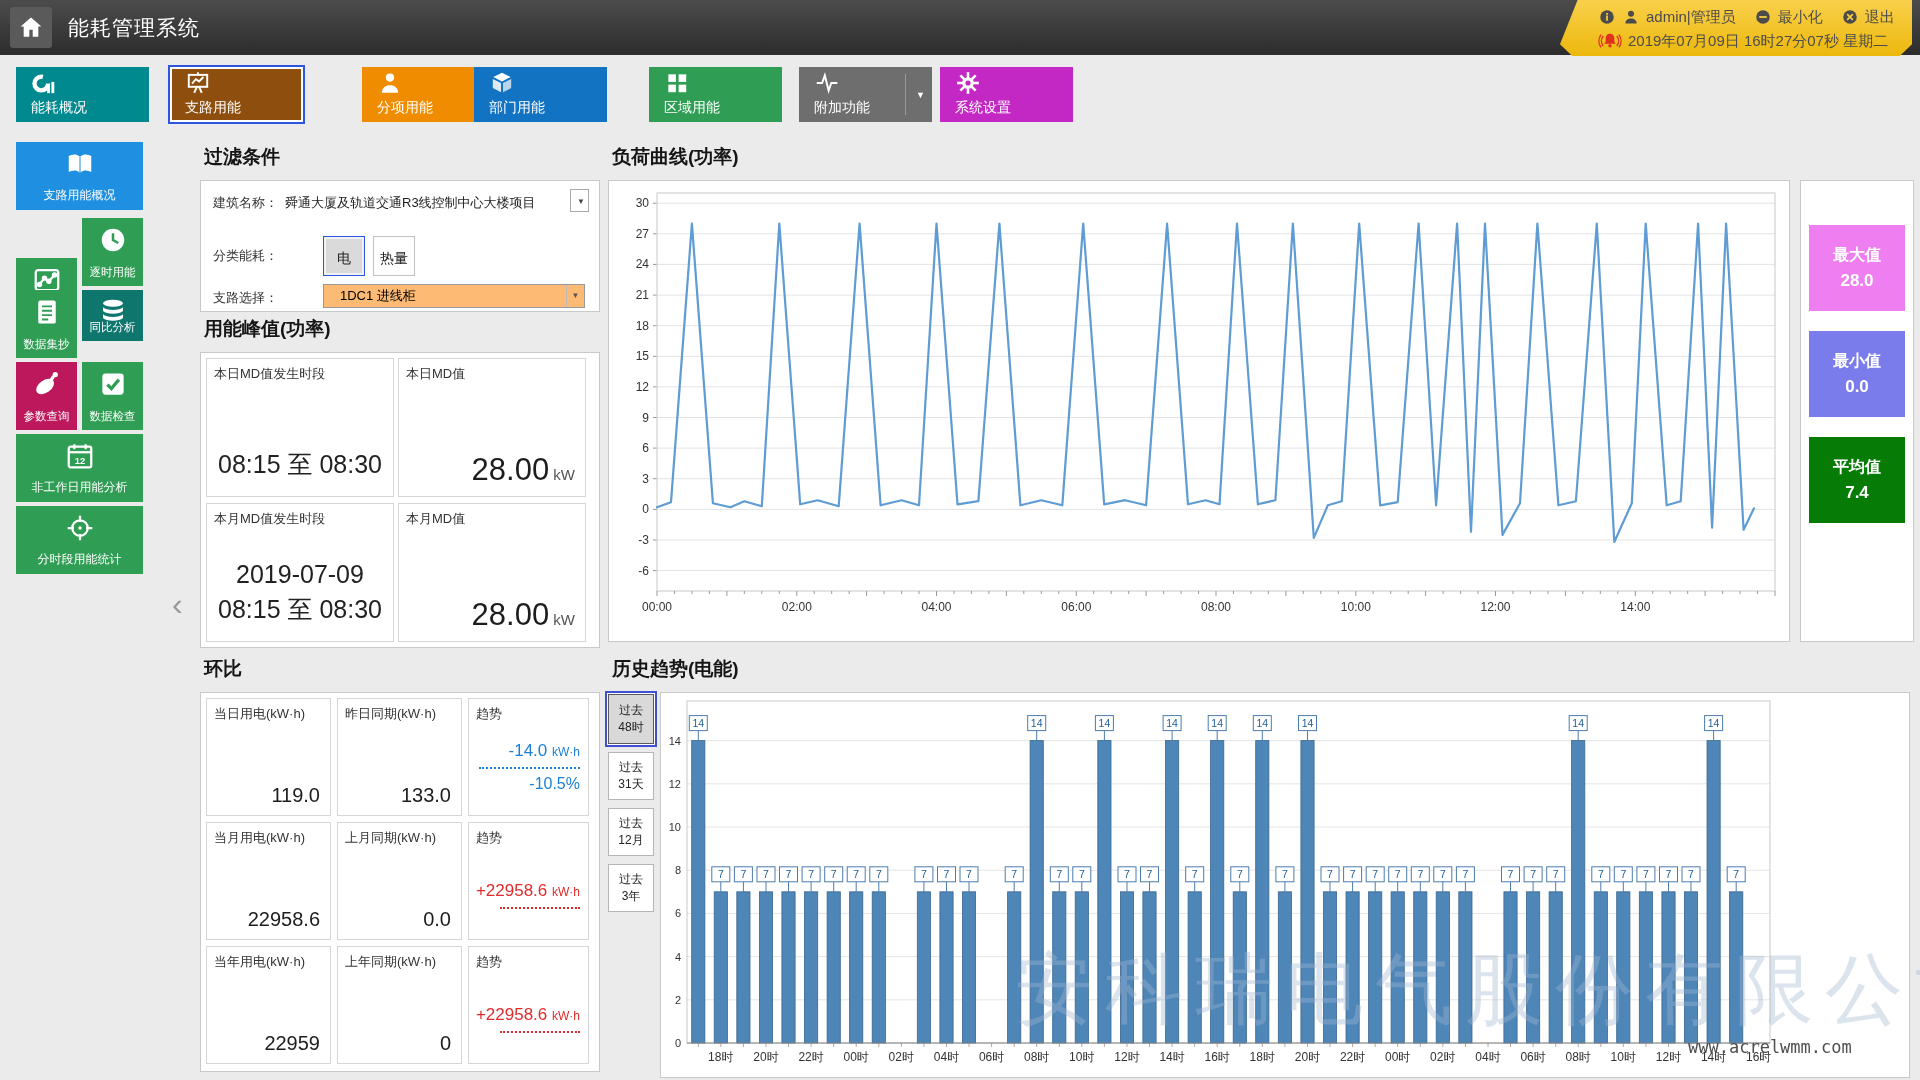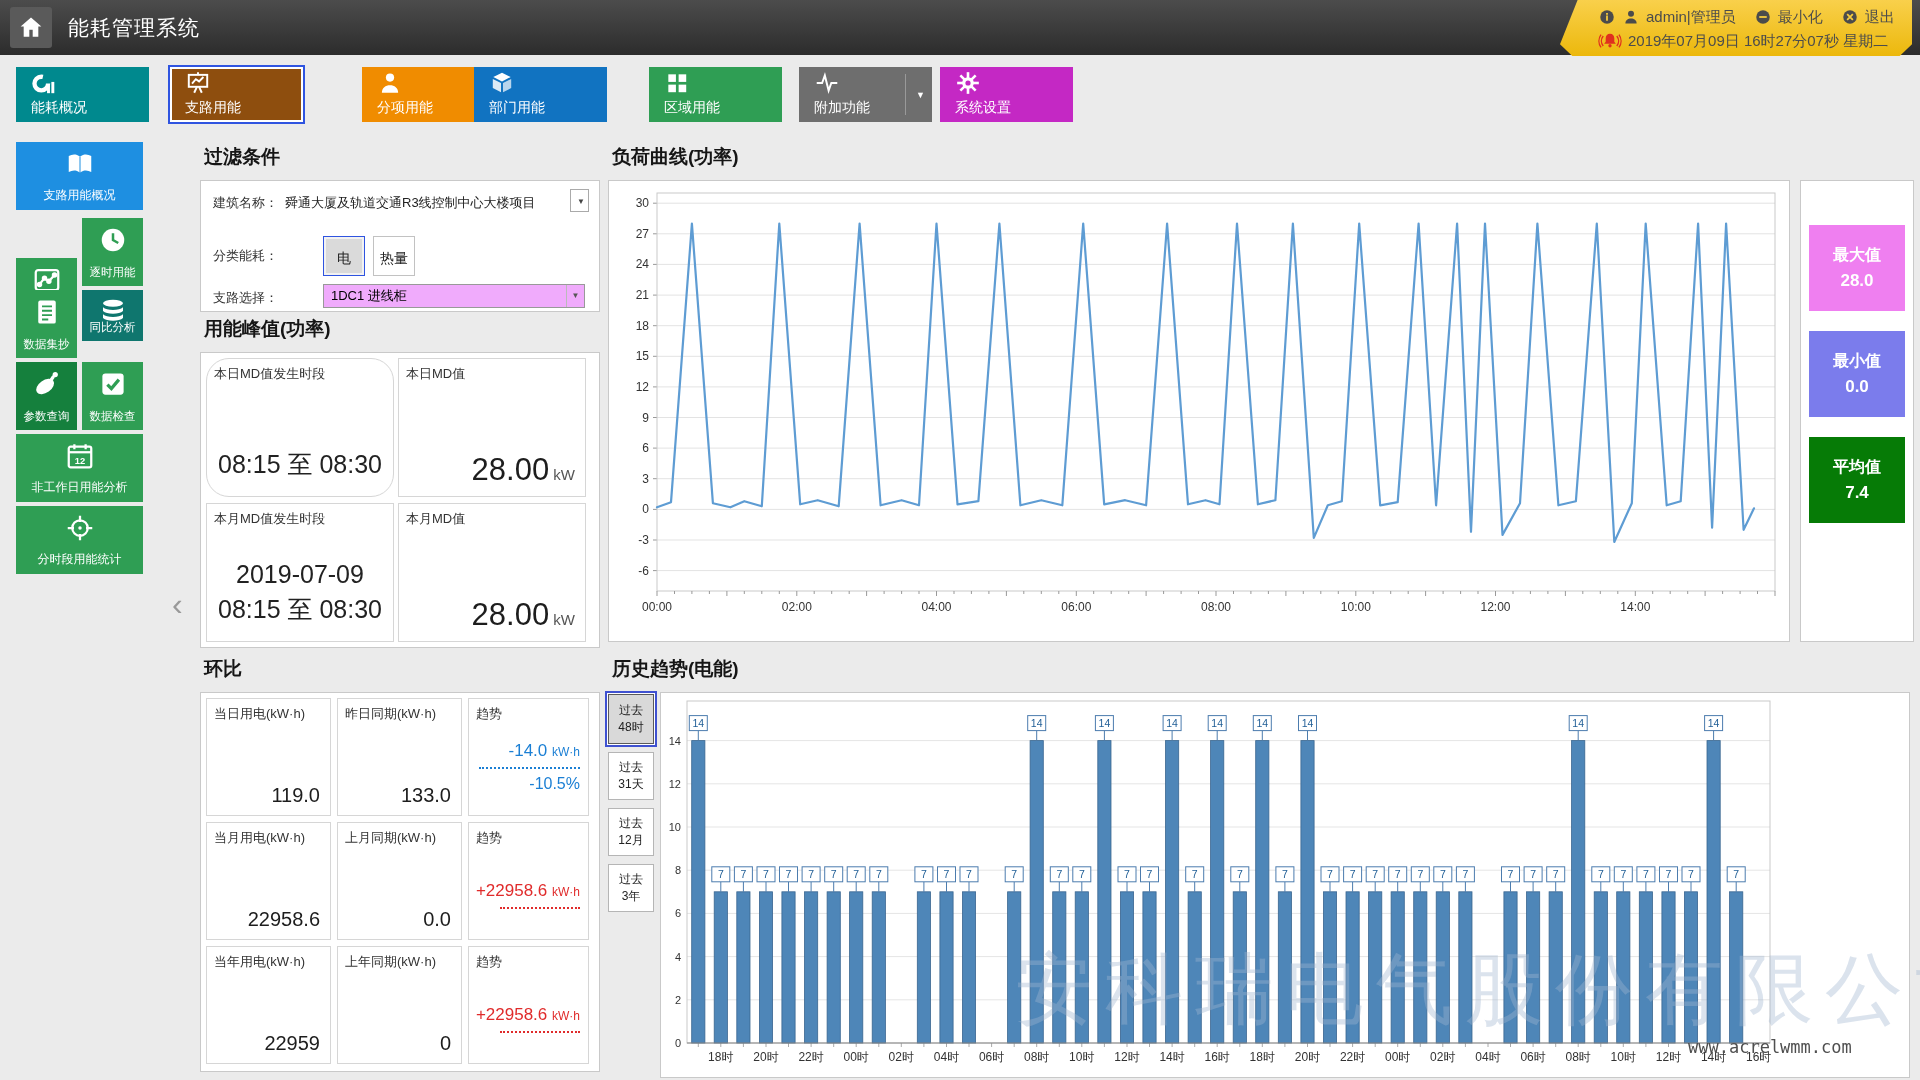--- a/index.html
+++ b/index.html
@@ -39,21 +39,21 @@
   .peak .cvalue{font-size:31px;}
   .unit{font-size:15px;color:#555;}
   .time-lines{position:absolute;left:0;right:0;bottom:14px;text-align:center;font-size:25px;color:#222;line-height:1.4;}
 
   
   .flabel{position:absolute;font-size:13px;color:#333;}
   .fvalue{position:absolute;font-size:13px;color:#222;}
   .dd-btn{position:absolute;width:19px;height:23px;border:1px solid #aaa;background:#fff;font-size:8px;color:#444;text-align:center;line-height:21px;cursor:pointer;}
   .opt-btn{position:absolute;width:42px;height:40px;border:1px solid #c2c2c2;background:#fff;font-size:14px;color:#222;text-align:center;line-height:40px;cursor:pointer;box-sizing:border-box;}
   .opt-btn.sel{background:#dadada;border:1px solid #2F54E0;box-shadow:inset 0 0 0 2px #f2f2f2;}
-  .select{position:absolute;border:1px solid #999;background:#f0abfc;font-size:13px;line-height:22px;padding-left:7px;box-sizing:border-box;cursor:pointer;}
+  .select{position:absolute;border:1px solid #999;background:#fdba74;font-size:13px;line-height:22px;padding-left:16px;box-sizing:border-box;cursor:pointer;}
   .select .chev{position:absolute;right:0;top:0;bottom:0;width:17px;border-left:1px solid #bbb;text-align:center;font-size:8px;color:#555;}
 
   
   .trend-val{position:absolute;right:8px;font-size:17px;}
   .trend-unit{font-size:12px;}
   .dotline{position:absolute;border-top:2px dotted;}
   .trend-pct{position:absolute;right:8px;font-size:16px;}
 
   
   .statbox{position:absolute;color:#fff;font-weight:bold;text-align:center;display:flex;flex-direction:column;justify-content:center;gap:5px;font-size:16px;}
@@ -140,21 +140,21 @@
     <span class="flabel" style="left:12px;top:108px">支路选择：</span>
     <div class="select" style="left:122px;top:103px;width:262px;height:24px">
       <span>1DC1 进线柜</span>
       <span class="chev">▼</span>
     </div>
   <button class="opt-btn sel" style="left: 122px; top: 55px;">电</button>
       <button class="opt-btn" style="left: 172px; top: 55px;">热量</button>
     </div>
 
   <div class="panel" style="left:200px;top:352px;width:400px;height:296px">
-      <div class="card peak" style="left: 5px; top: 5px; width: 188px; height: 139px; border-radius: 23px;">
+      <div class="card peak" style="left: 5px; top: 5px; width: 188px; height: 139px;">
         <div class="clabel">本日MD值发生时段</div>
         <div class="time-lines">
           <div>08:15 至 08:30</div>
         </div>
       </div>
       <div class="card peak" style="left: 197px; top: 5px; width: 188px; height: 139px;">
         <div class="clabel">本日MD值</div>
         <div class="cvalue">28.00<span class="unit"> kW</span></div>
       </div>
       <div class="card peak" style="left: 5px; top: 150px; width: 188px; height: 139px;">
@@ -750,21 +750,21 @@
         <span>
           <svg viewBox="0 0 24 24" fill="#fff">
             <ellipse cx="12" cy="5" rx="8" ry="2.8"></ellipse>
             <path d="M4 8.2c1.5 1.4 4.5 2.1 8 2.1s6.5-.7 8-2.1v3c-1.5 1.4-4.5 2.1-8 2.1s-6.5-.7-8-2.1z"></path>
             <path d="M4 13.8c1.5 1.4 4.5 2.1 8 2.1s6.5-.7 8-2.1v3c-1.5 1.4-4.5 2.1-8 2.1s-6.5-.7-8-2.1z"></path>
           </svg>
         </span>
       </div>
       <div class="slabel">同比分析</div>
     </div>
-    <div class="stile" style="left: 16px; top: 362px; width: 61px; height: 68px; background: #15803d;">
+    <div class="stile" style="left: 16px; top: 362px; width: 61px; height: 68px; background: #be185d;">
       <div class="sicon">
         <span>
           <svg viewBox="0 0 24 24" fill="#fff">
             <ellipse cx="10.5" cy="14" rx="8" ry="5" transform="rotate(-35 10.5 14)"></ellipse>
             <rect x="13.8" y="4.5" width="2.6" height="9" rx="1.3" transform="rotate(35 15 9)"></rect>
             <circle cx="18.6" cy="4.4" r="2.1"></circle>
           </svg>
         </span>
       </div>
       <div class="slabel">参数查询</div>

